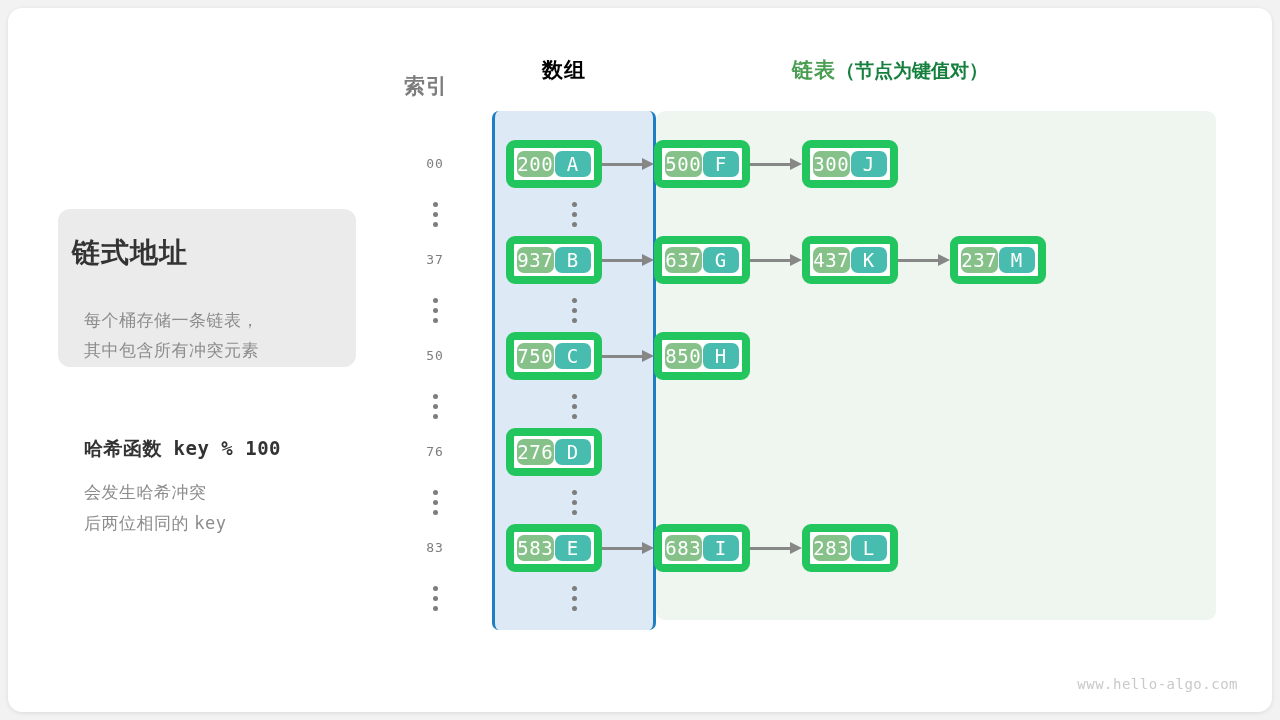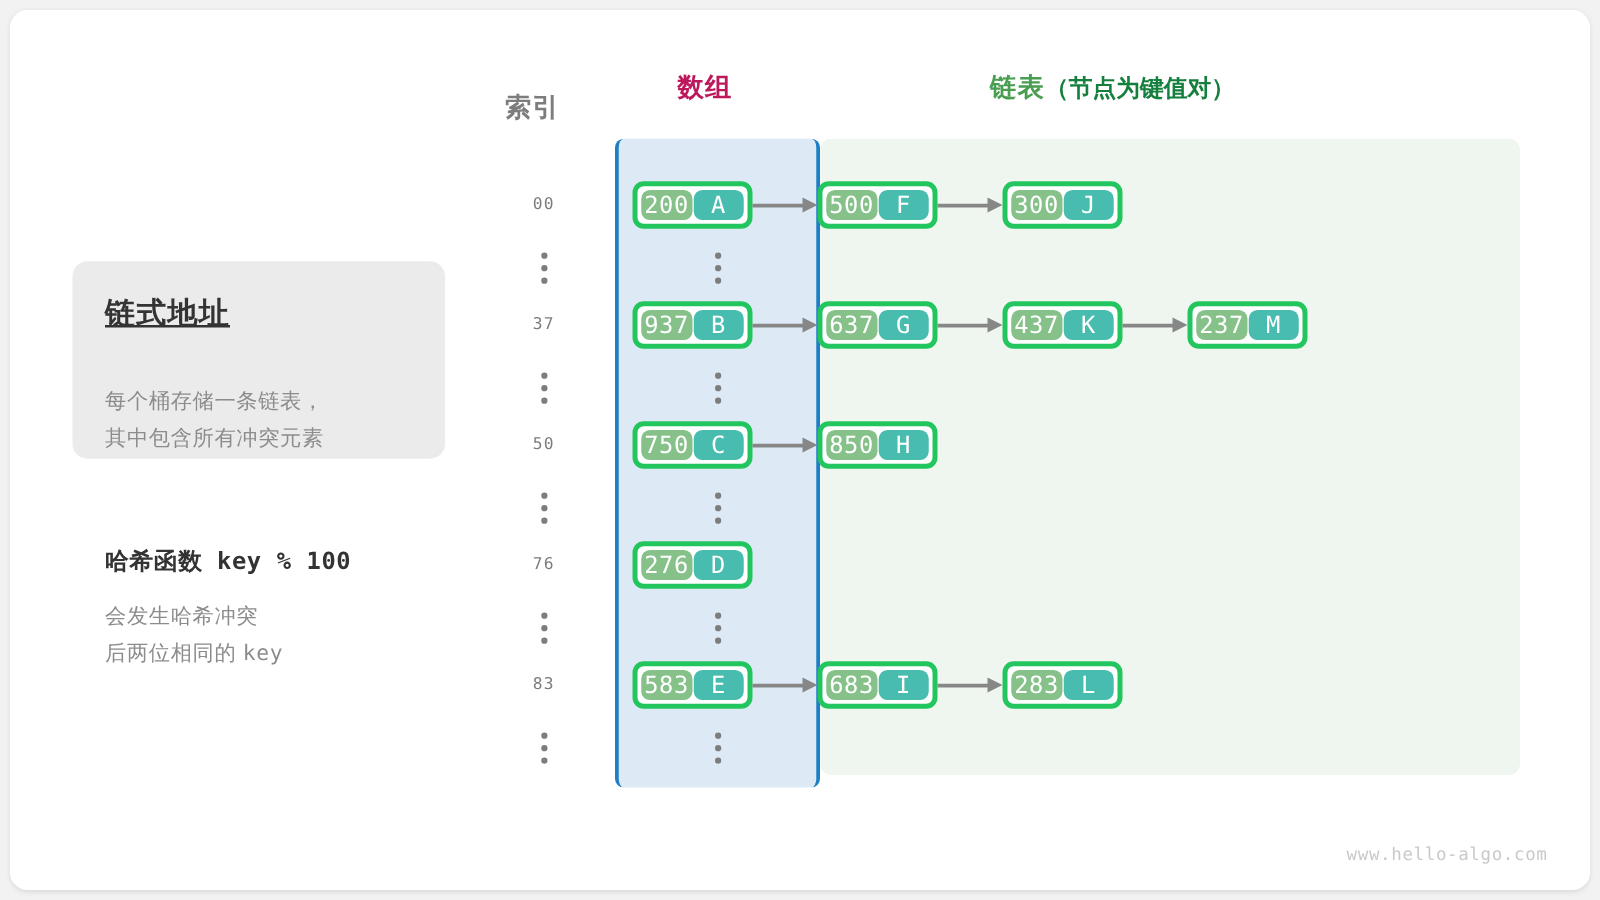--- a/index.html
+++ b/index.html
@@ -35,48 +35,47 @@
 
   
   .hdr {
     position: absolute;
     font-weight: bold;
     font-size: 21px;
     letter-spacing: 1px;
     white-space: nowrap;
   }
   .hdr-index { left: 404px; top: 60px; color: #7d7d7d; margin-top: 12px; }
-  .hdr-array { left: 542px; top: 56px; color: #be185d; }
+  .hdr-array { left: 542px; top: 56px; color: #000000; }
   .hdr-list  { left: 792px; top: 56px; color: #4a9e52; }
   .hdr-list .sub {
     color: #15803d;
     font-weight: bold;
     font-size: 19px;
     letter-spacing: 0;
   }
 
   
   .infobox {
     position: absolute;
     left: 58px;
     top: 209px;
     width: 298px;
     height: 158px;
     background: #ebebeb;
     border-radius: 12px;
   }
   .infobox-title {
     position: absolute;
-    left: 84px;
+    left: 72px;
     top: 234px;
-    font-size: 24px;
+    font-size: 28px;
     font-weight: bold;
     color: #333333;
     letter-spacing: 1px;
-    text-decoration: underline;
   }
   .infobox-body {
     position: absolute;
     left: 84px;
     top: 278px;
     font-size: 17px;
     color: #8c8c8c;
     line-height: 30px;
     letter-spacing: 0.5px;
     margin-top: 28px;
@@ -158,22 +157,22 @@
   .chain {
     position: absolute;
     left: 506px;
     top: 0;
     height: 58px;
     display: flex;
     align-items: center;
   }
   .node {
     width: 96px;
-    height: 38px;
-    border: 4px solid #22c55e;
+    height: 48px;
+    border: 8px solid #22c55e;
     border-radius: 9px;
     background: #ffffff;
     box-sizing: border-box;
     display: flex;
     align-items: center;
     padding: 3px;
     flex: 0 0 auto;
   }
   .node .key, .node .val {
     height: 100%;

